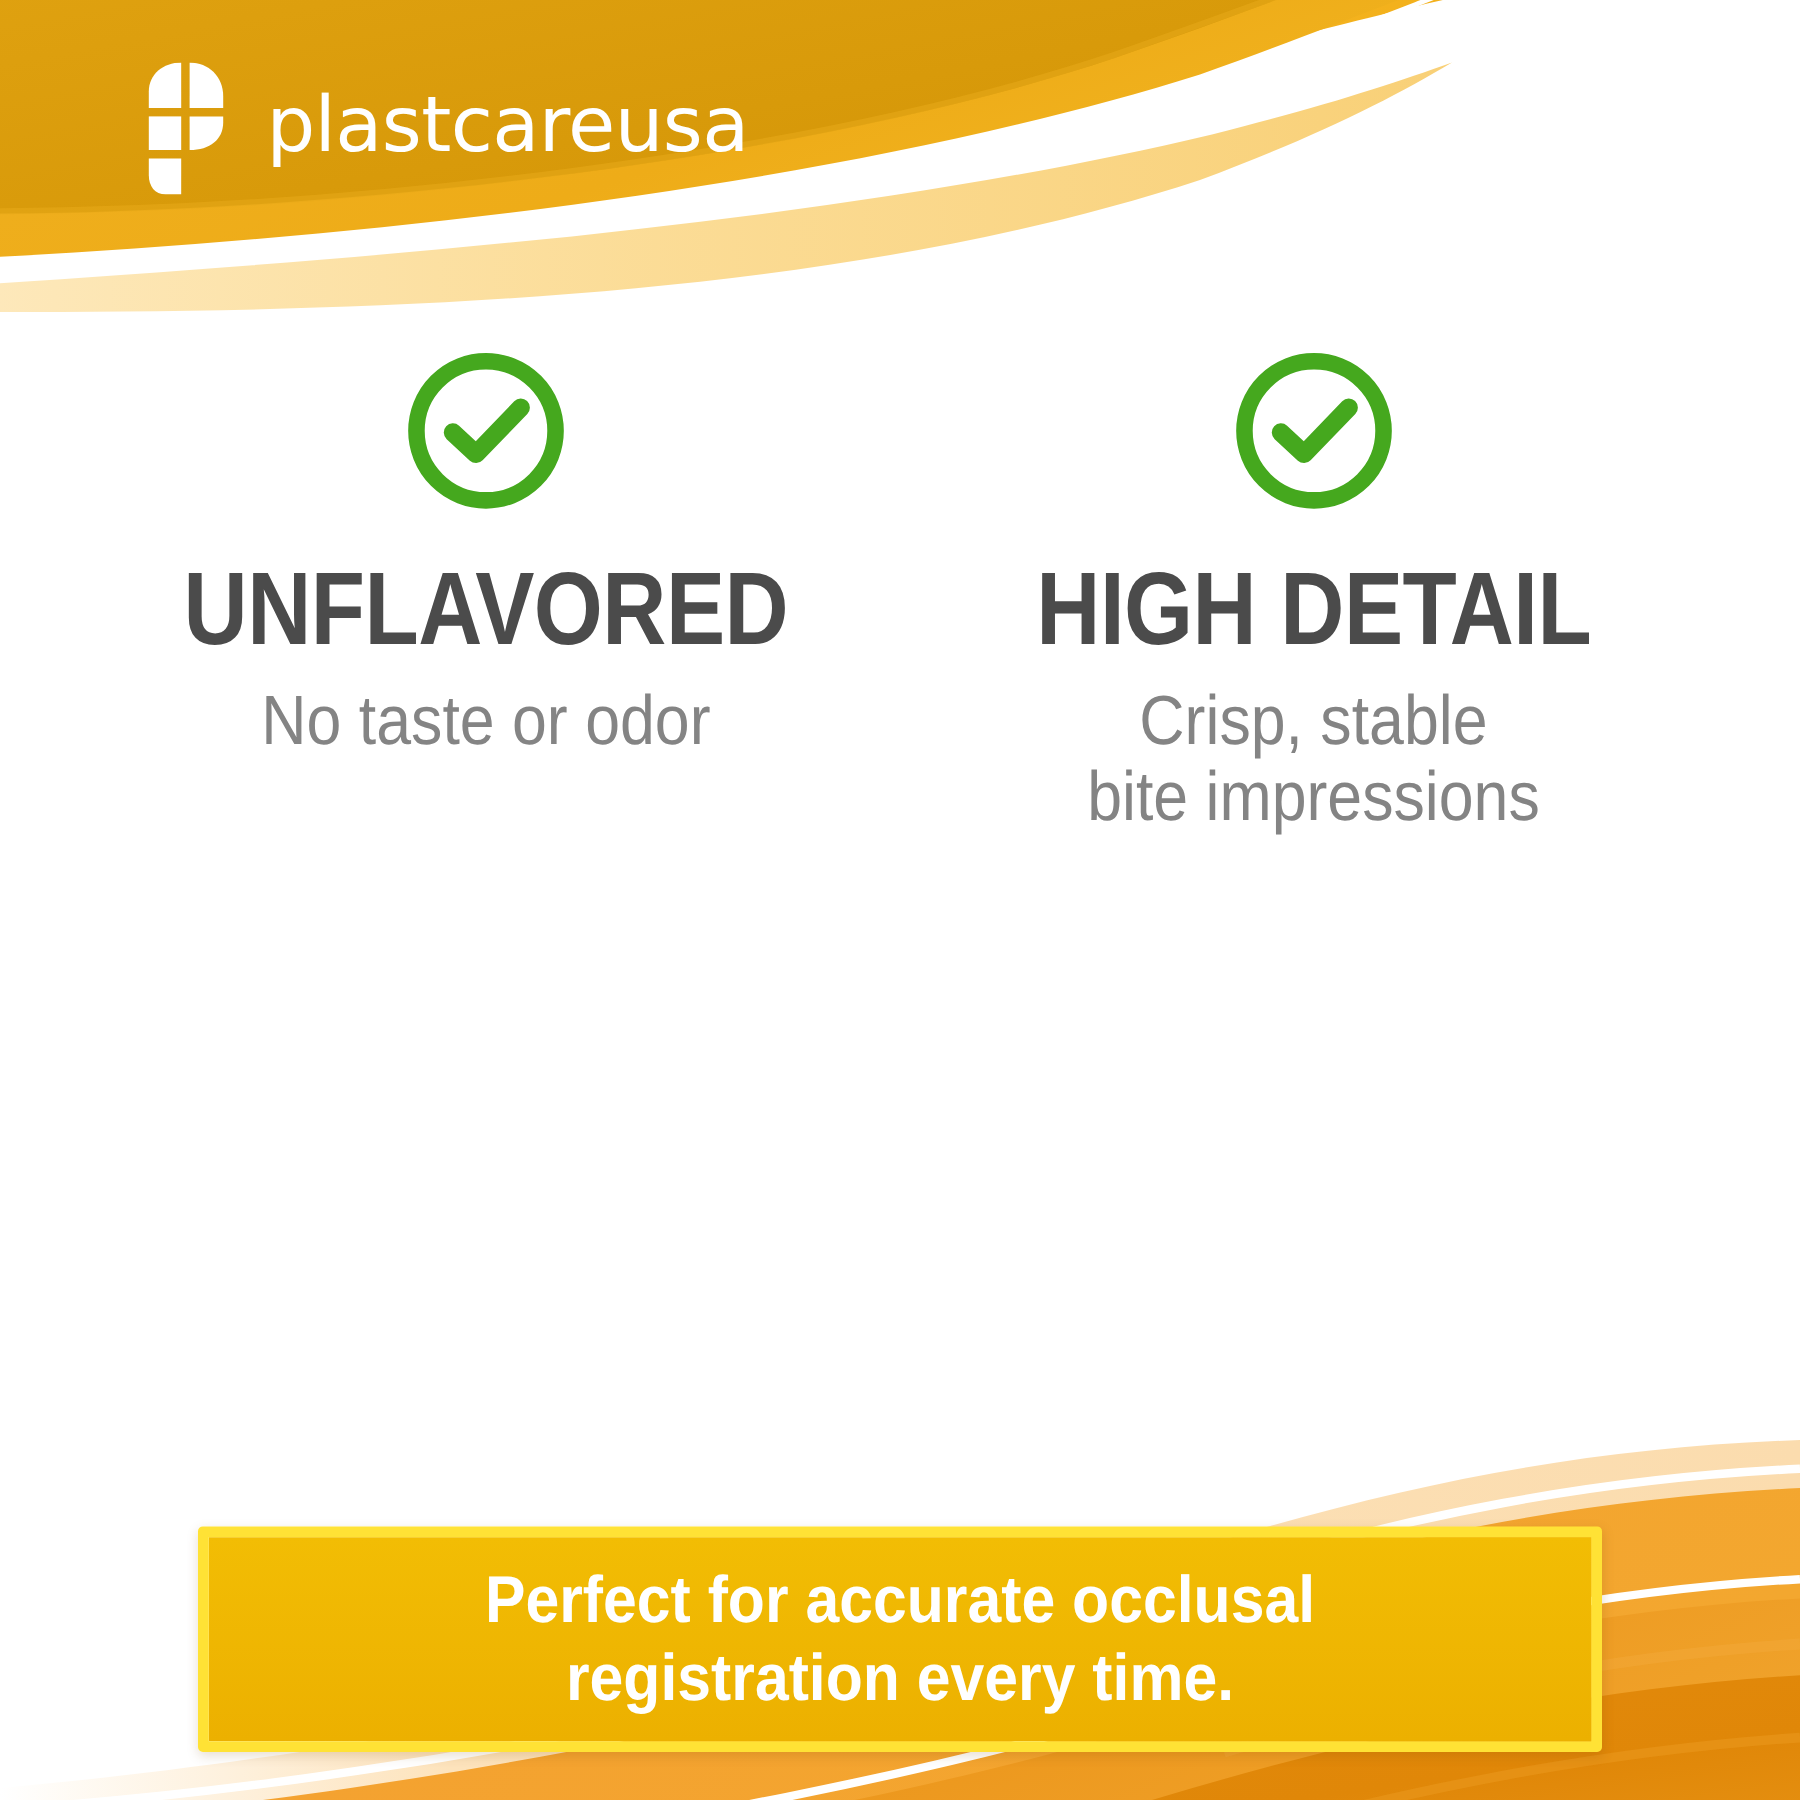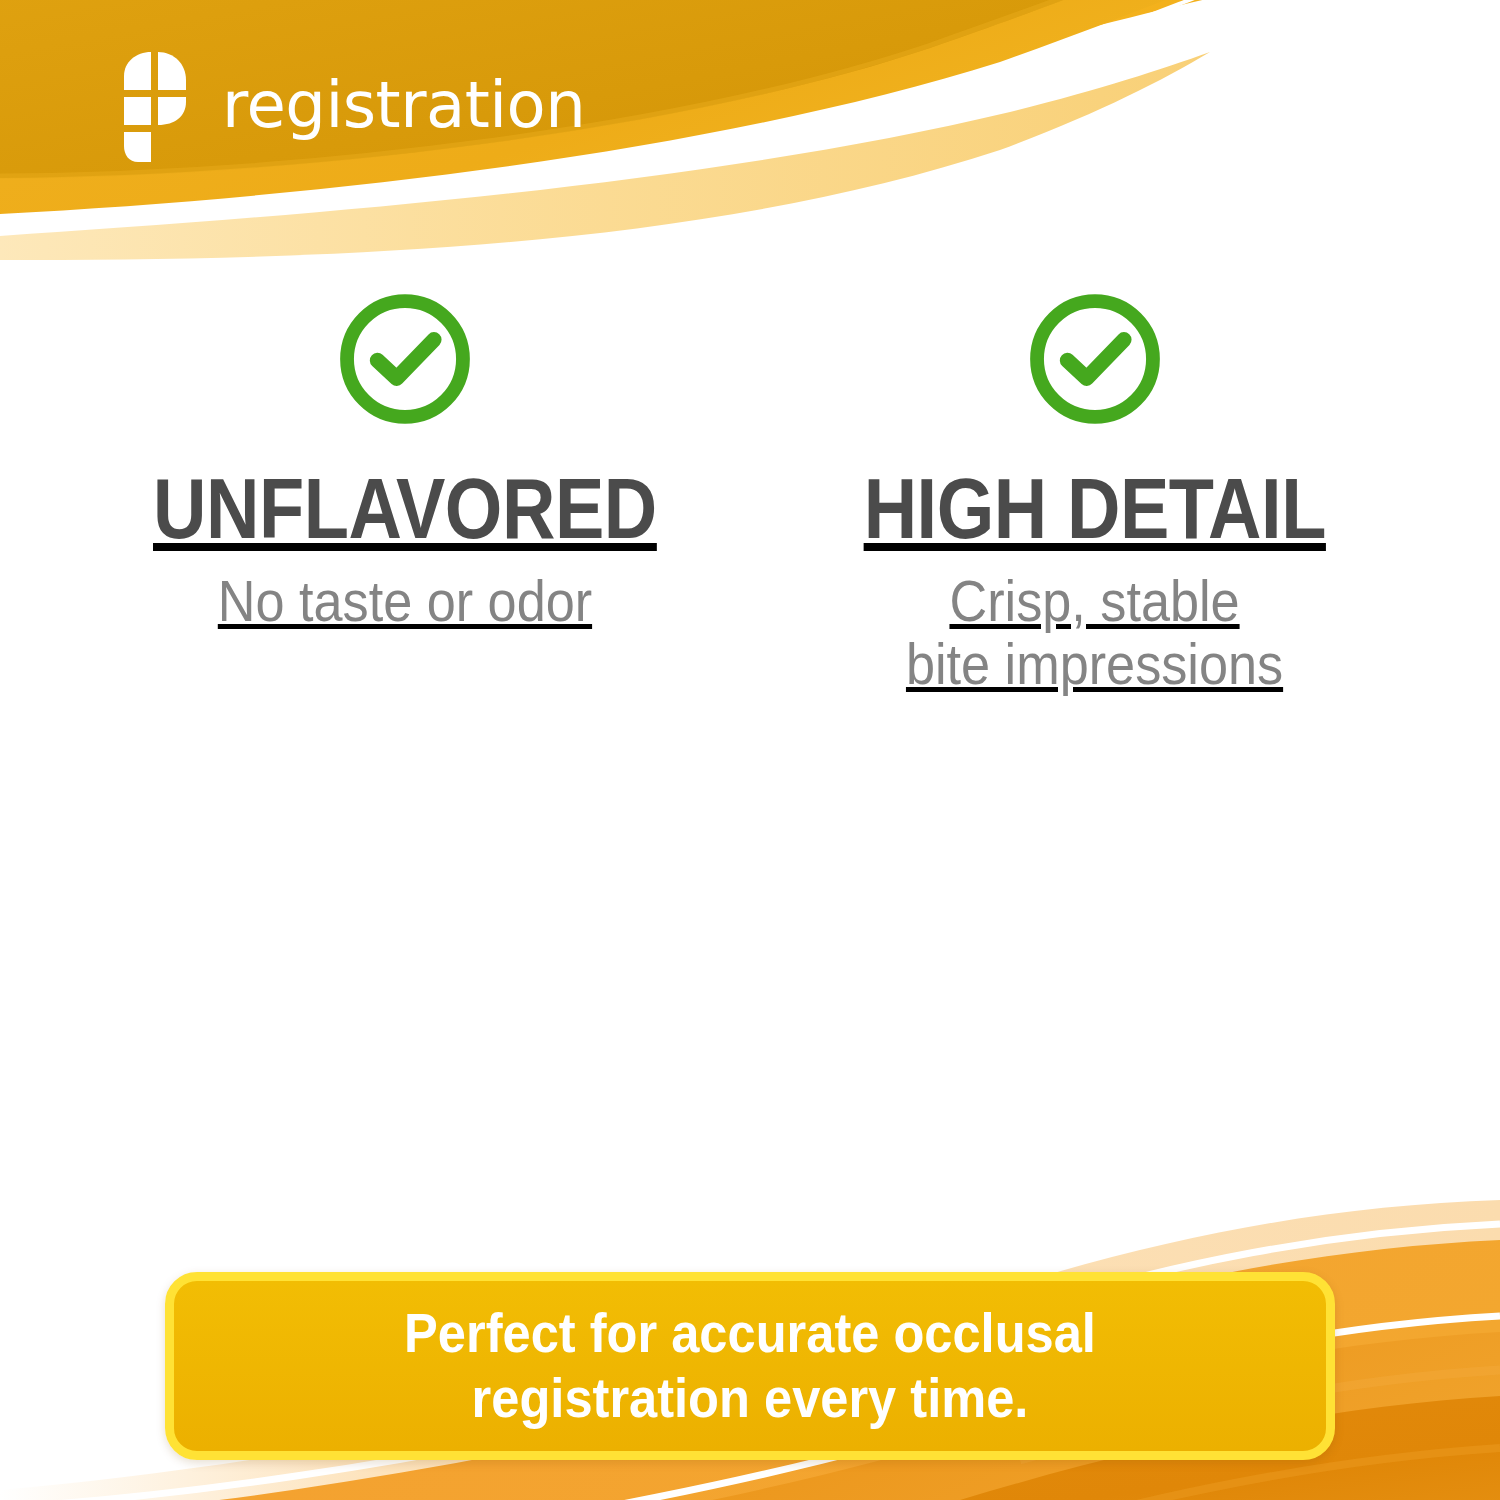--- a/index.html
+++ b/index.html
@@ -59,21 +59,20 @@
     grid-template-columns: 1fr 1fr;
     grid-template-rows: auto auto;
     row-gap: 110px;
     column-gap: 40px;
   }
   .feature-cell {
     display: flex;
     flex-direction: column;
     align-items: center;
     text-align: center;
-    text-decoration: underline;
   }
   .check-badge { width: 138px; height: 138px; display: block; }
   .feature-title {
     font-family: "Liberation Sans Narrow", "Liberation Sans", sans-serif;
     font-weight: 700;
     font-size: 86px;
     line-height: 0.98;
     color: #4b4b4b;
     letter-spacing: -0.5px;
     margin-top: 38px;
@@ -107,21 +106,21 @@
   
   #tagline-banner {
     position: absolute;
     left: 165px;
     top: 1272px;
     width: 1170px;
     height: 188px;
     box-sizing: border-box;
     background: linear-gradient(180deg, #f2bd04 0%, #ecb000 100%);
     border: 9px solid #ffe235;
-    border-radius: 32px;
+    border-radius: 4px;
     display: flex;
     align-items: center;
     justify-content: center;
     z-index: 6;
     box-shadow: 0 3px 10px rgba(120, 70, 0, 0.18);
   }
   #tagline-text {
     font-family: "Liberation Sans Narrow", "Liberation Sans", sans-serif;
     font-weight: 700;
     font-size: 55px;
@@ -189,21 +188,21 @@
 
           <path d="M36,0 C 52,0 64,12 64,28 L64,38 L36,38 Z"></path>
 
           <rect x="2" y="45" width="27" height="28"></rect>
 
           <path d="M36,45 L64,45 L64,50 C 64,64 53,73 36,73 Z"></path>
 
           <path d="M29,80 L29,110 L16,110 C 7,110 2,103 2,94 L2,80 Z"></path>
         </g>
       </svg>
-      <div id="wordmark">registration</div>
+      <div id="wordmark">plastcareusa</div>
     </div>
   </div>
 
   <div id="feature-grid">
 
     <div class="feature-cell">
       <svg class="check-badge" viewBox="0 0 100 100" xmlns="http://www.w3.org/2000/svg">
         <circle cx="50" cy="50" r="42" fill="none" stroke="#45a81e" stroke-width="10"></circle>
         <path d="M30,51 L44,64 L71,36" fill="none" stroke="#45a81e" stroke-width="11" stroke-linecap="round" stroke-linejoin="round"></path>
       </svg>

